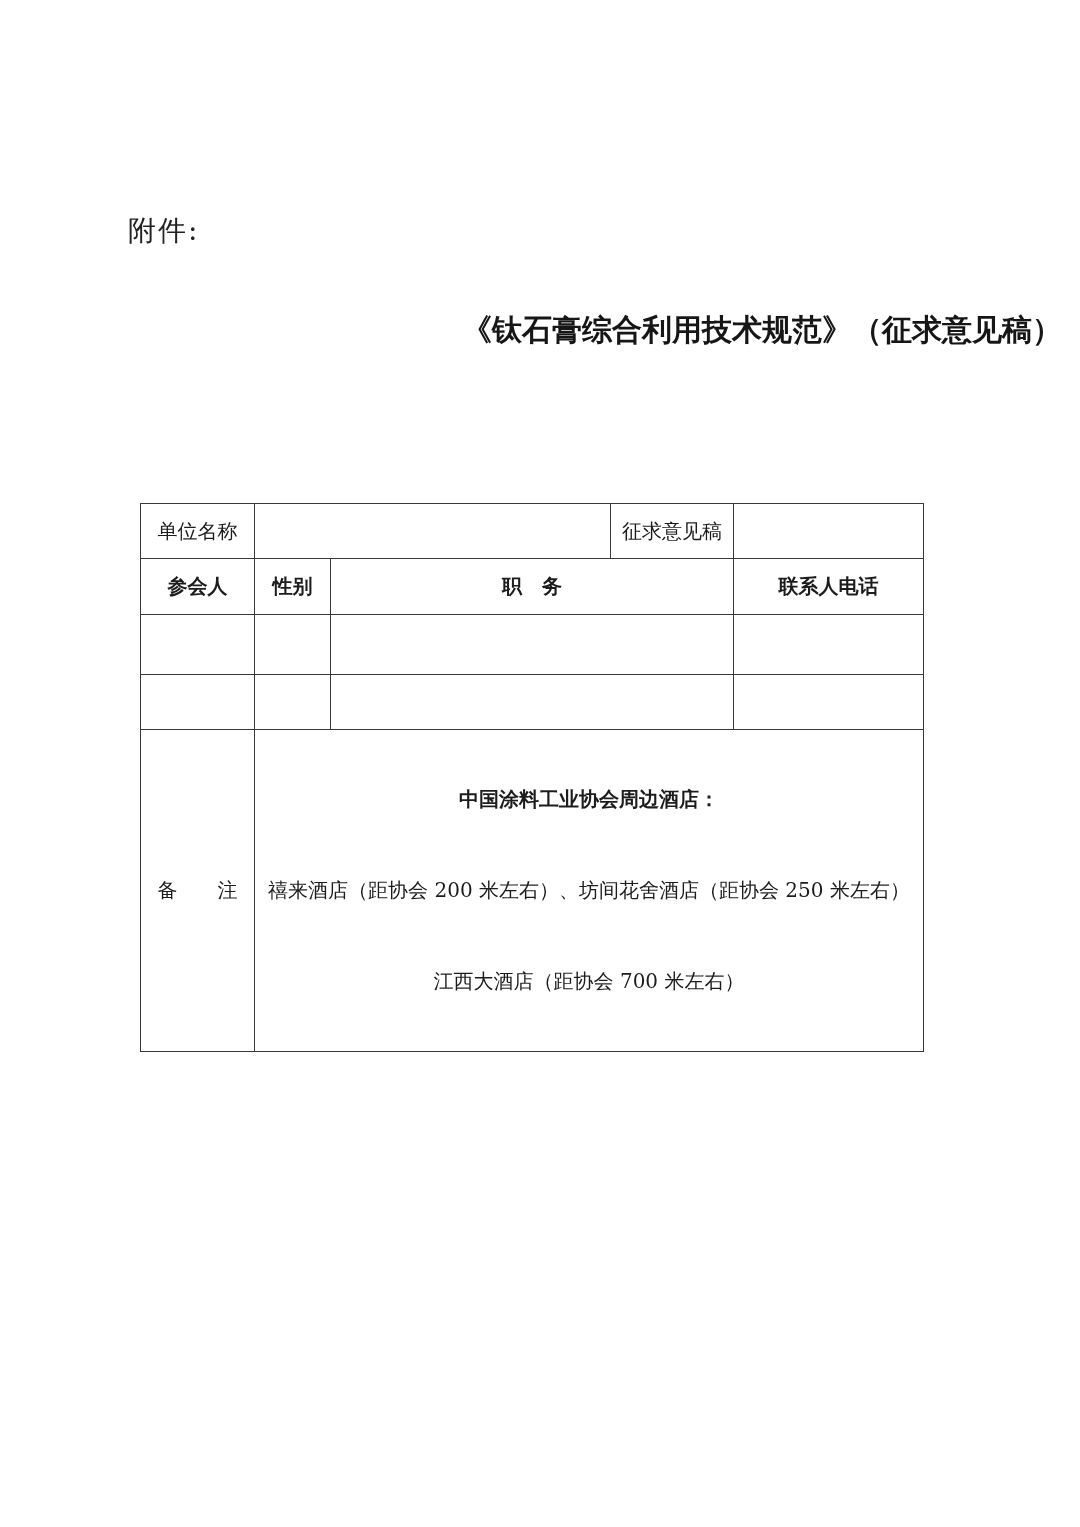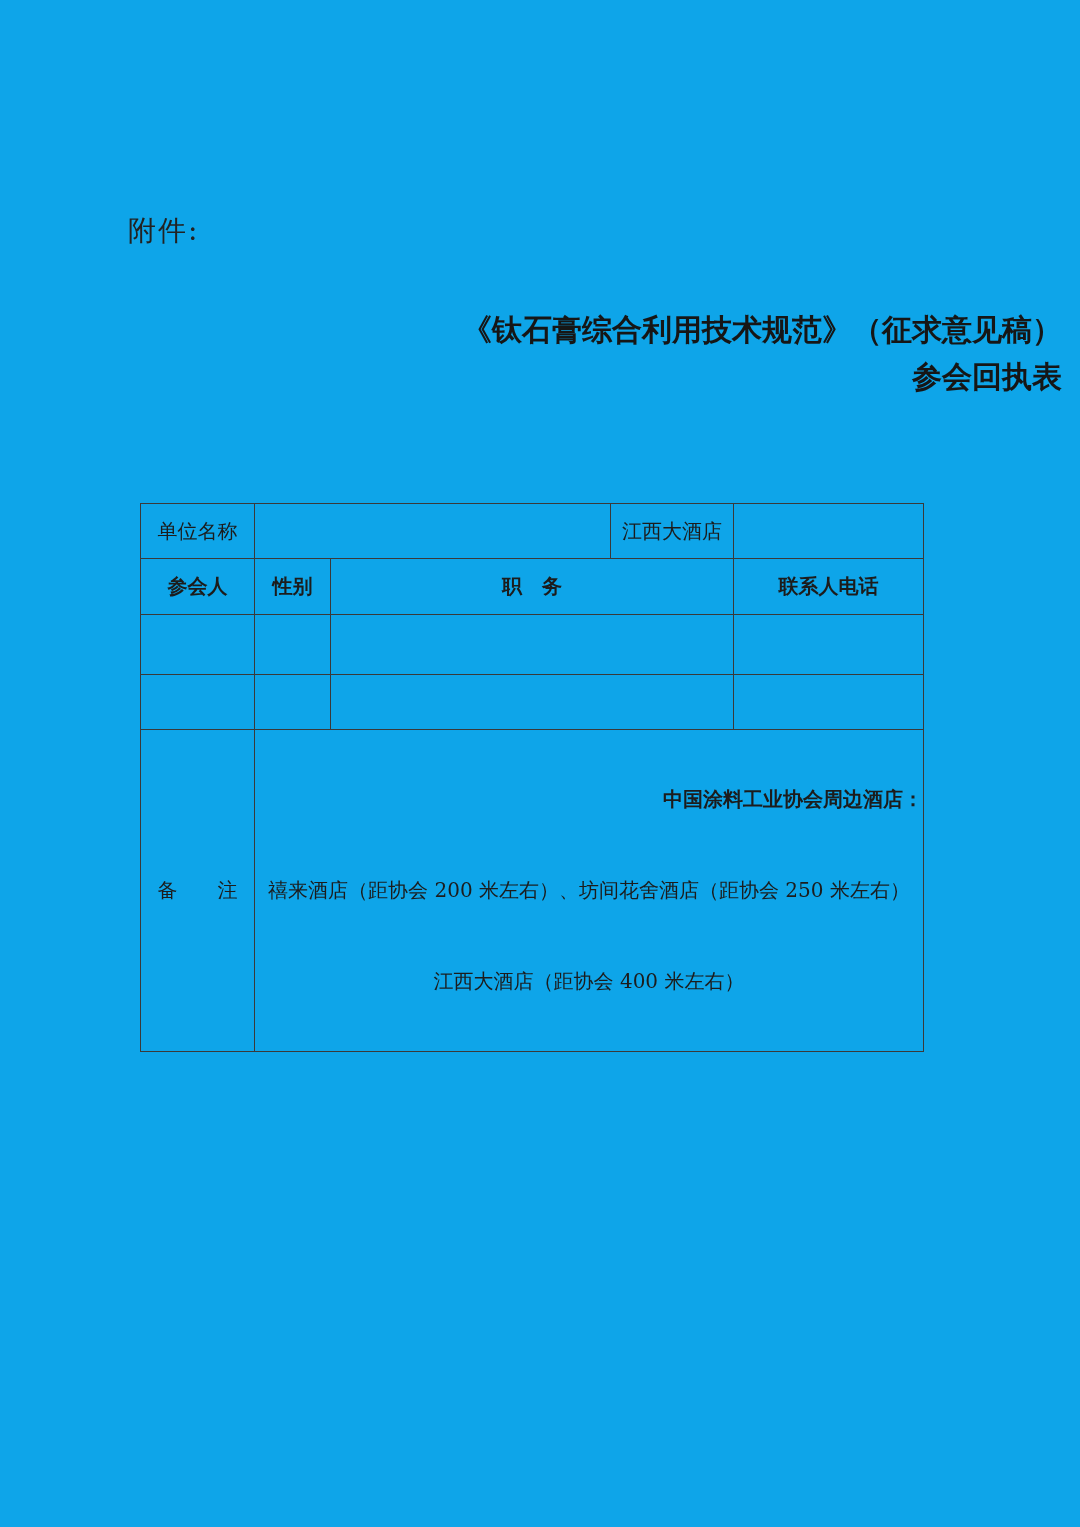--- a/index.html
+++ b/index.html
@@ -5,21 +5,21 @@
   html, body {
     margin: 0;
     padding: 0;
     background: #e8e8e8;
   }
   .page {
     position: relative;
     width: 1080px;
     height: 1527px;
     margin: 0 auto;
-    background: #0ea5e9;
+    background: #ffffff;
     color: #1e1e1e;
     font-family: "DejaVu Serif", "Liberation Serif", serif;
     overflow: hidden;
   }
   .attachment-label {
     position: absolute;
     left: 128px;
     top: 212px;
     font-size: 28px;
     letter-spacing: 2px;
@@ -72,48 +72,46 @@
     padding: 6px 10px 6px 14px;
     white-space: normal;
   }
   .remark-line {
     line-height: 43px;
     font-size: 20px;
     white-space: pre;
   }
   .remark-line.bold {
     font-weight: bold;
-    text-align: right;
   }
 </style>
 </head>
 <body>
 
 <div class="page">
 
   <div class="attachment-label">附件:</div>
 
   <div class="title-block">
     <div class="title-line">《钛石膏综合利用技术规范》（征求意见稿）</div>
-    <div class="title-line">参会回执表</div>
   </div>
 
   <table class="reply-form">
     <colgroup>
       <col class="c1">
         <col class="c2">
         <col class="c3">
         <col class="c4">
         <col class="c5">
     </colgroup>
     <tbody>
       <tr class="r1">
         <td>单位名称</td>
         <td colspan="2"></td>
-        <td>江西大酒店</td>
+        <td>征求意见稿</td>
         <td></td>
       </tr>
       <tr class="r2">
         <td>参会人</td>
         <td>性别</td>
         <td colspan="2">职　务</td>
         <td>联系人电话</td>
       </tr>
       <tr class="r3">
         <td></td>
@@ -125,19 +123,19 @@
         <td></td>
         <td></td>
         <td colspan="2"></td>
         <td></td>
       </tr>
       <tr class="r5">
         <td>备　　注</td>
         <td colspan="4" class="remark-cell">
           <div class="remark-line bold">中国涂料工业协会周边酒店：</div>
           <div class="remark-line">禧来酒店（距协会 200 米左右）、坊间花舍酒店（距协会 250 米左右）</div>
-          <div class="remark-line">江西大酒店（距协会 400 米左右）</div>
+          <div class="remark-line">江西大酒店（距协会 700 米左右）</div>
         </td>
       </tr>
     </tbody>
   </table>
 
 </div>
 
 </body></html>

